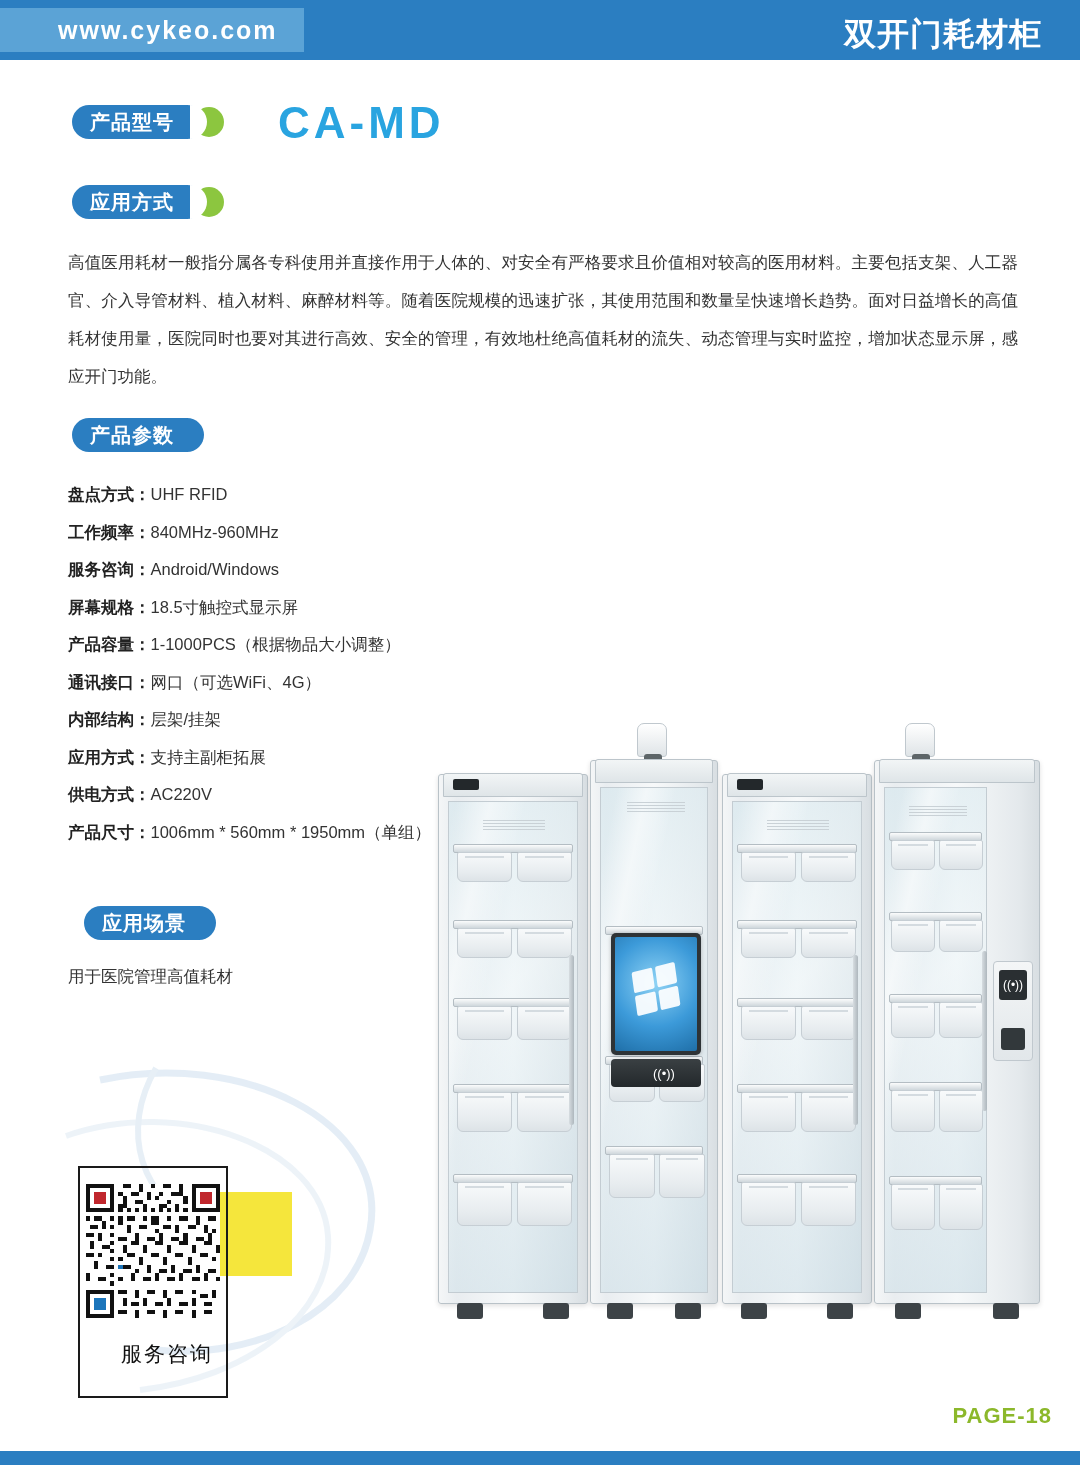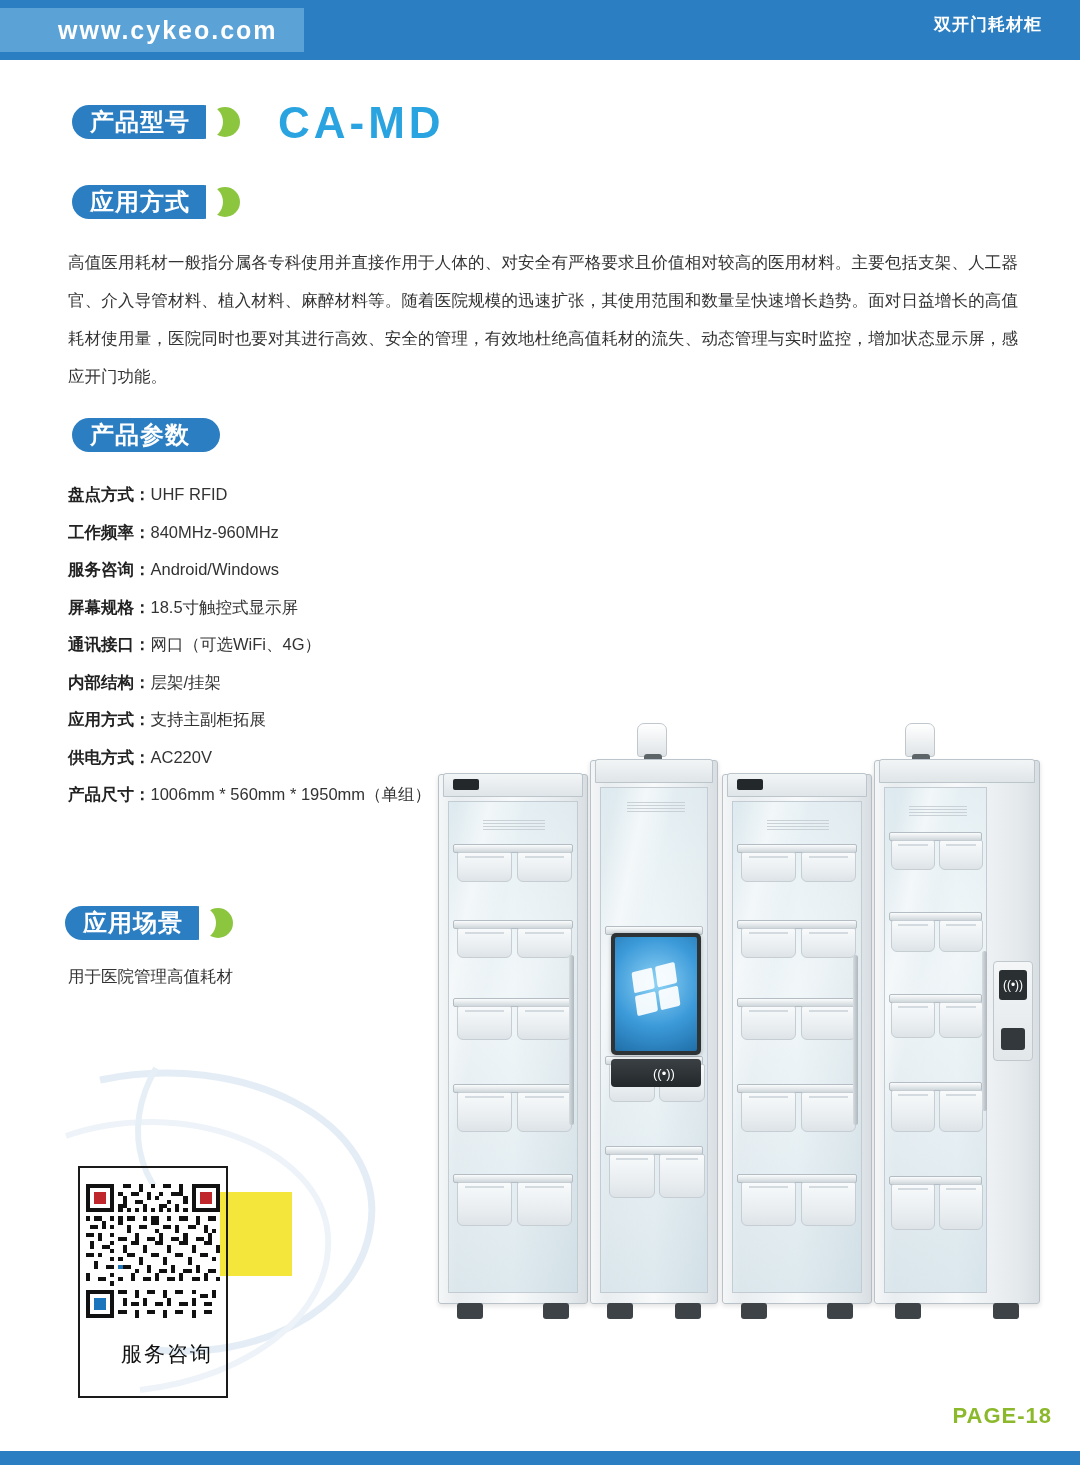--- a/index.html
+++ b/index.html
@@ -35,36 +35,36 @@
     color: #ffffff;
     font-size: 25px;
     font-weight: bold;
     letter-spacing: 2px;
   }
   .header-title {
     position: absolute;
     right: 38px;
     top: 13px;
     color: #ffffff;
-    font-size: 17px;
+    font-size: 32px;
     font-weight: bold;
     letter-spacing: 1px;
   }
 
   
   .tag {
     position: absolute;
     display: flex;
     align-items: center;
     height: 34px;
   }
   .tag-pill {
     background: #2b7ec1;
     color: #fff;
-    font-size: 24px;
+    font-size: 20px;
     font-weight: bold;
     letter-spacing: 1px;
     height: 34px;
     line-height: 34px;
     padding: 0 14px 0 18px;
     border-radius: 17px 0 0 17px;
     position: relative;
     z-index: 2;
   }
   .tag-pill:after {
@@ -388,37 +388,40 @@
   <div class="param-row">
     <span class="param-key">工作频率：</span><span>840MHz-960MHz</span>
   </div>
   <div class="param-row">
     <span class="param-key">服务咨询：</span><span>Android/Windows</span>
   </div>
   <div class="param-row">
     <span class="param-key">屏幕规格：</span><span>18.5寸触控式显示屏</span>
   </div>
   <div class="param-row">
+    <span class="param-key">产品容量：</span><span>1‑1000PCS（根据物品大小调整）</span>
+  </div>
+  <div class="param-row">
     <span class="param-key">通讯接口：</span><span>网口（可选WiFi、4G）</span>
   </div>
   <div class="param-row">
     <span class="param-key">内部结构：</span><span>层架/挂架</span>
   </div>
   <div class="param-row">
     <span class="param-key">应用方式：</span><span>支持主副柜拓展</span>
   </div>
   <div class="param-row">
     <span class="param-key">供电方式：</span><span>AC220V</span>
   </div>
   <div class="param-row">
     <span class="param-key">产品尺寸：</span><span>1006mm * 560mm * 1950mm（单组）</span>
   </div>
 </div>
 
-<div class="tag" style="left:65px; top:906px;">
+<div class="tag" style="left:84px; top:906px;flex-direction:column;">
   <span class="tag-pill">应用场景</span>
   <span class="tag-arrow"></span>
   <span class="tag-green"></span>
 </div>
 <div class="scene-text">用于医院管理高值耗材</div>
 
 <svg class="swoosh" viewBox="0 0 420 340">
   <path d="M40 20 C 180 -10, 330 60, 310 170 C 296 252, 196 300, 96 290" fill="none" stroke="#cfe0ef" stroke-width="7"></path>
   <path d="M6 76 C 120 36, 262 86, 268 176 C 273 256, 186 318, 80 330" fill="none" stroke="#dfeaf4" stroke-width="6"></path>
   <path d="M96 8 C 60 70, 78 140, 150 172" fill="none" stroke="#d4e3f0" stroke-width="6"></path>

